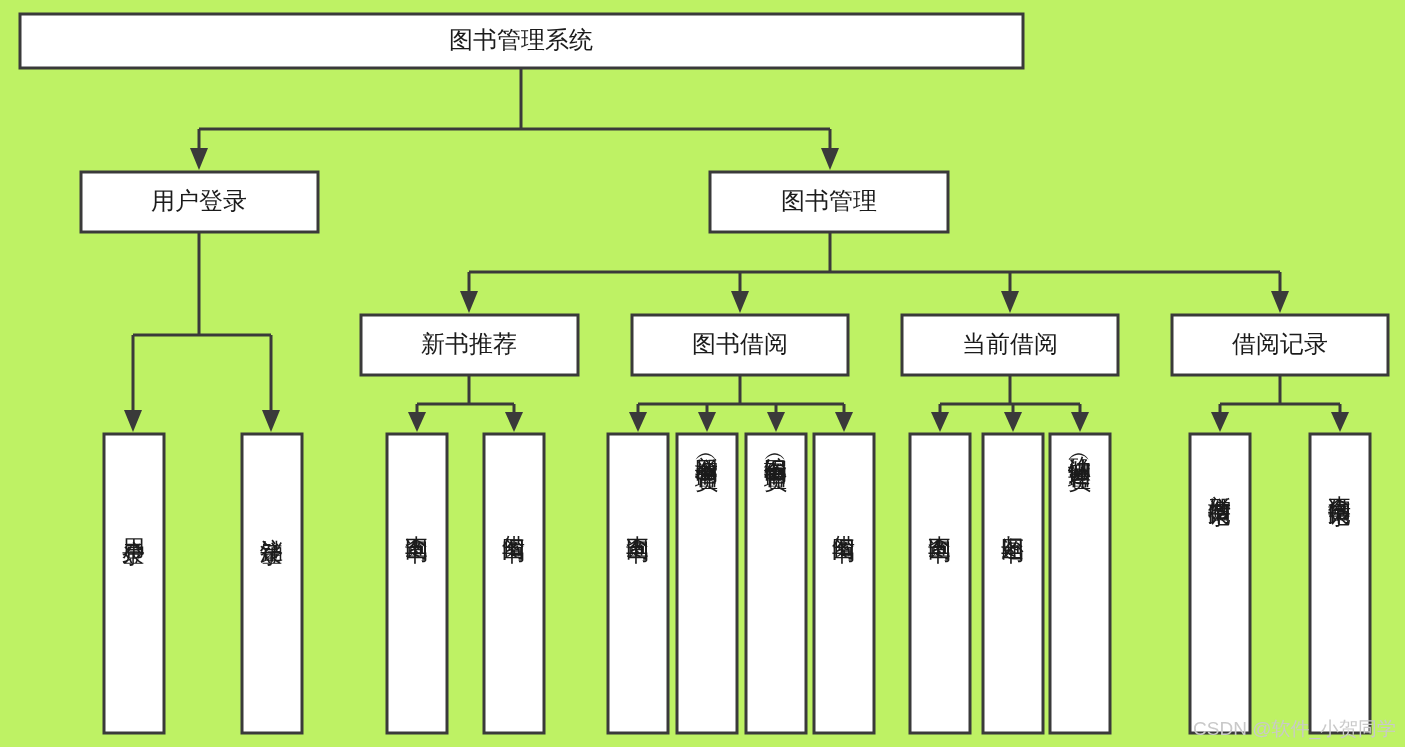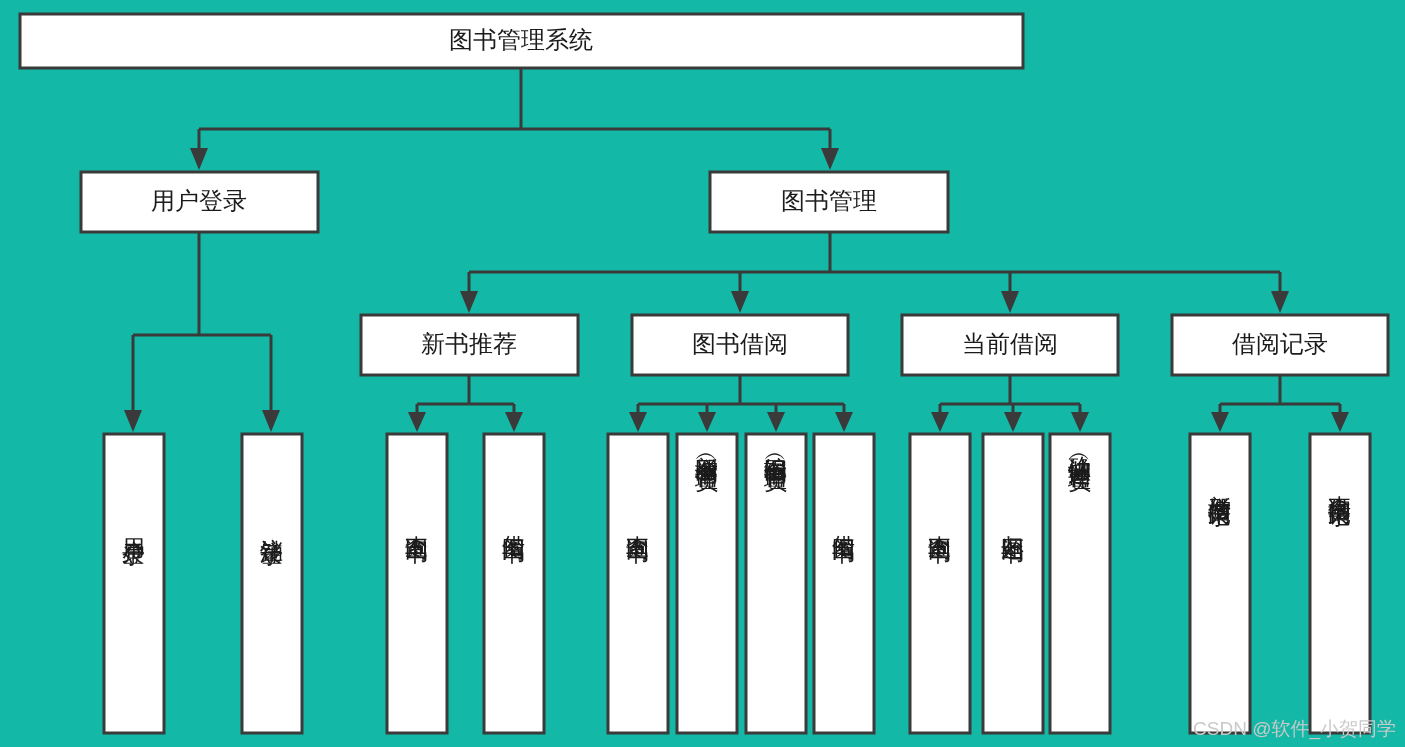--- a/index.html
+++ b/index.html
@@ -10,21 +10,21 @@
   body {
     width: 1405px;
     height: 747px;
     font-family: "Liberation Sans", "DejaVu Sans", sans-serif;
     overflow: hidden;
   }
   #diagram-root {
     position: relative;
     width: 1405px;
     height: 747px;
-    background: #14b8a6;
+    background: #bef264;
   }
   svg.diagram-canvas {
     position: absolute;
     left: 0;
     top: 0;
     width: 1405px;
     height: 747px;
     display: block;
   }
   .node-box {

